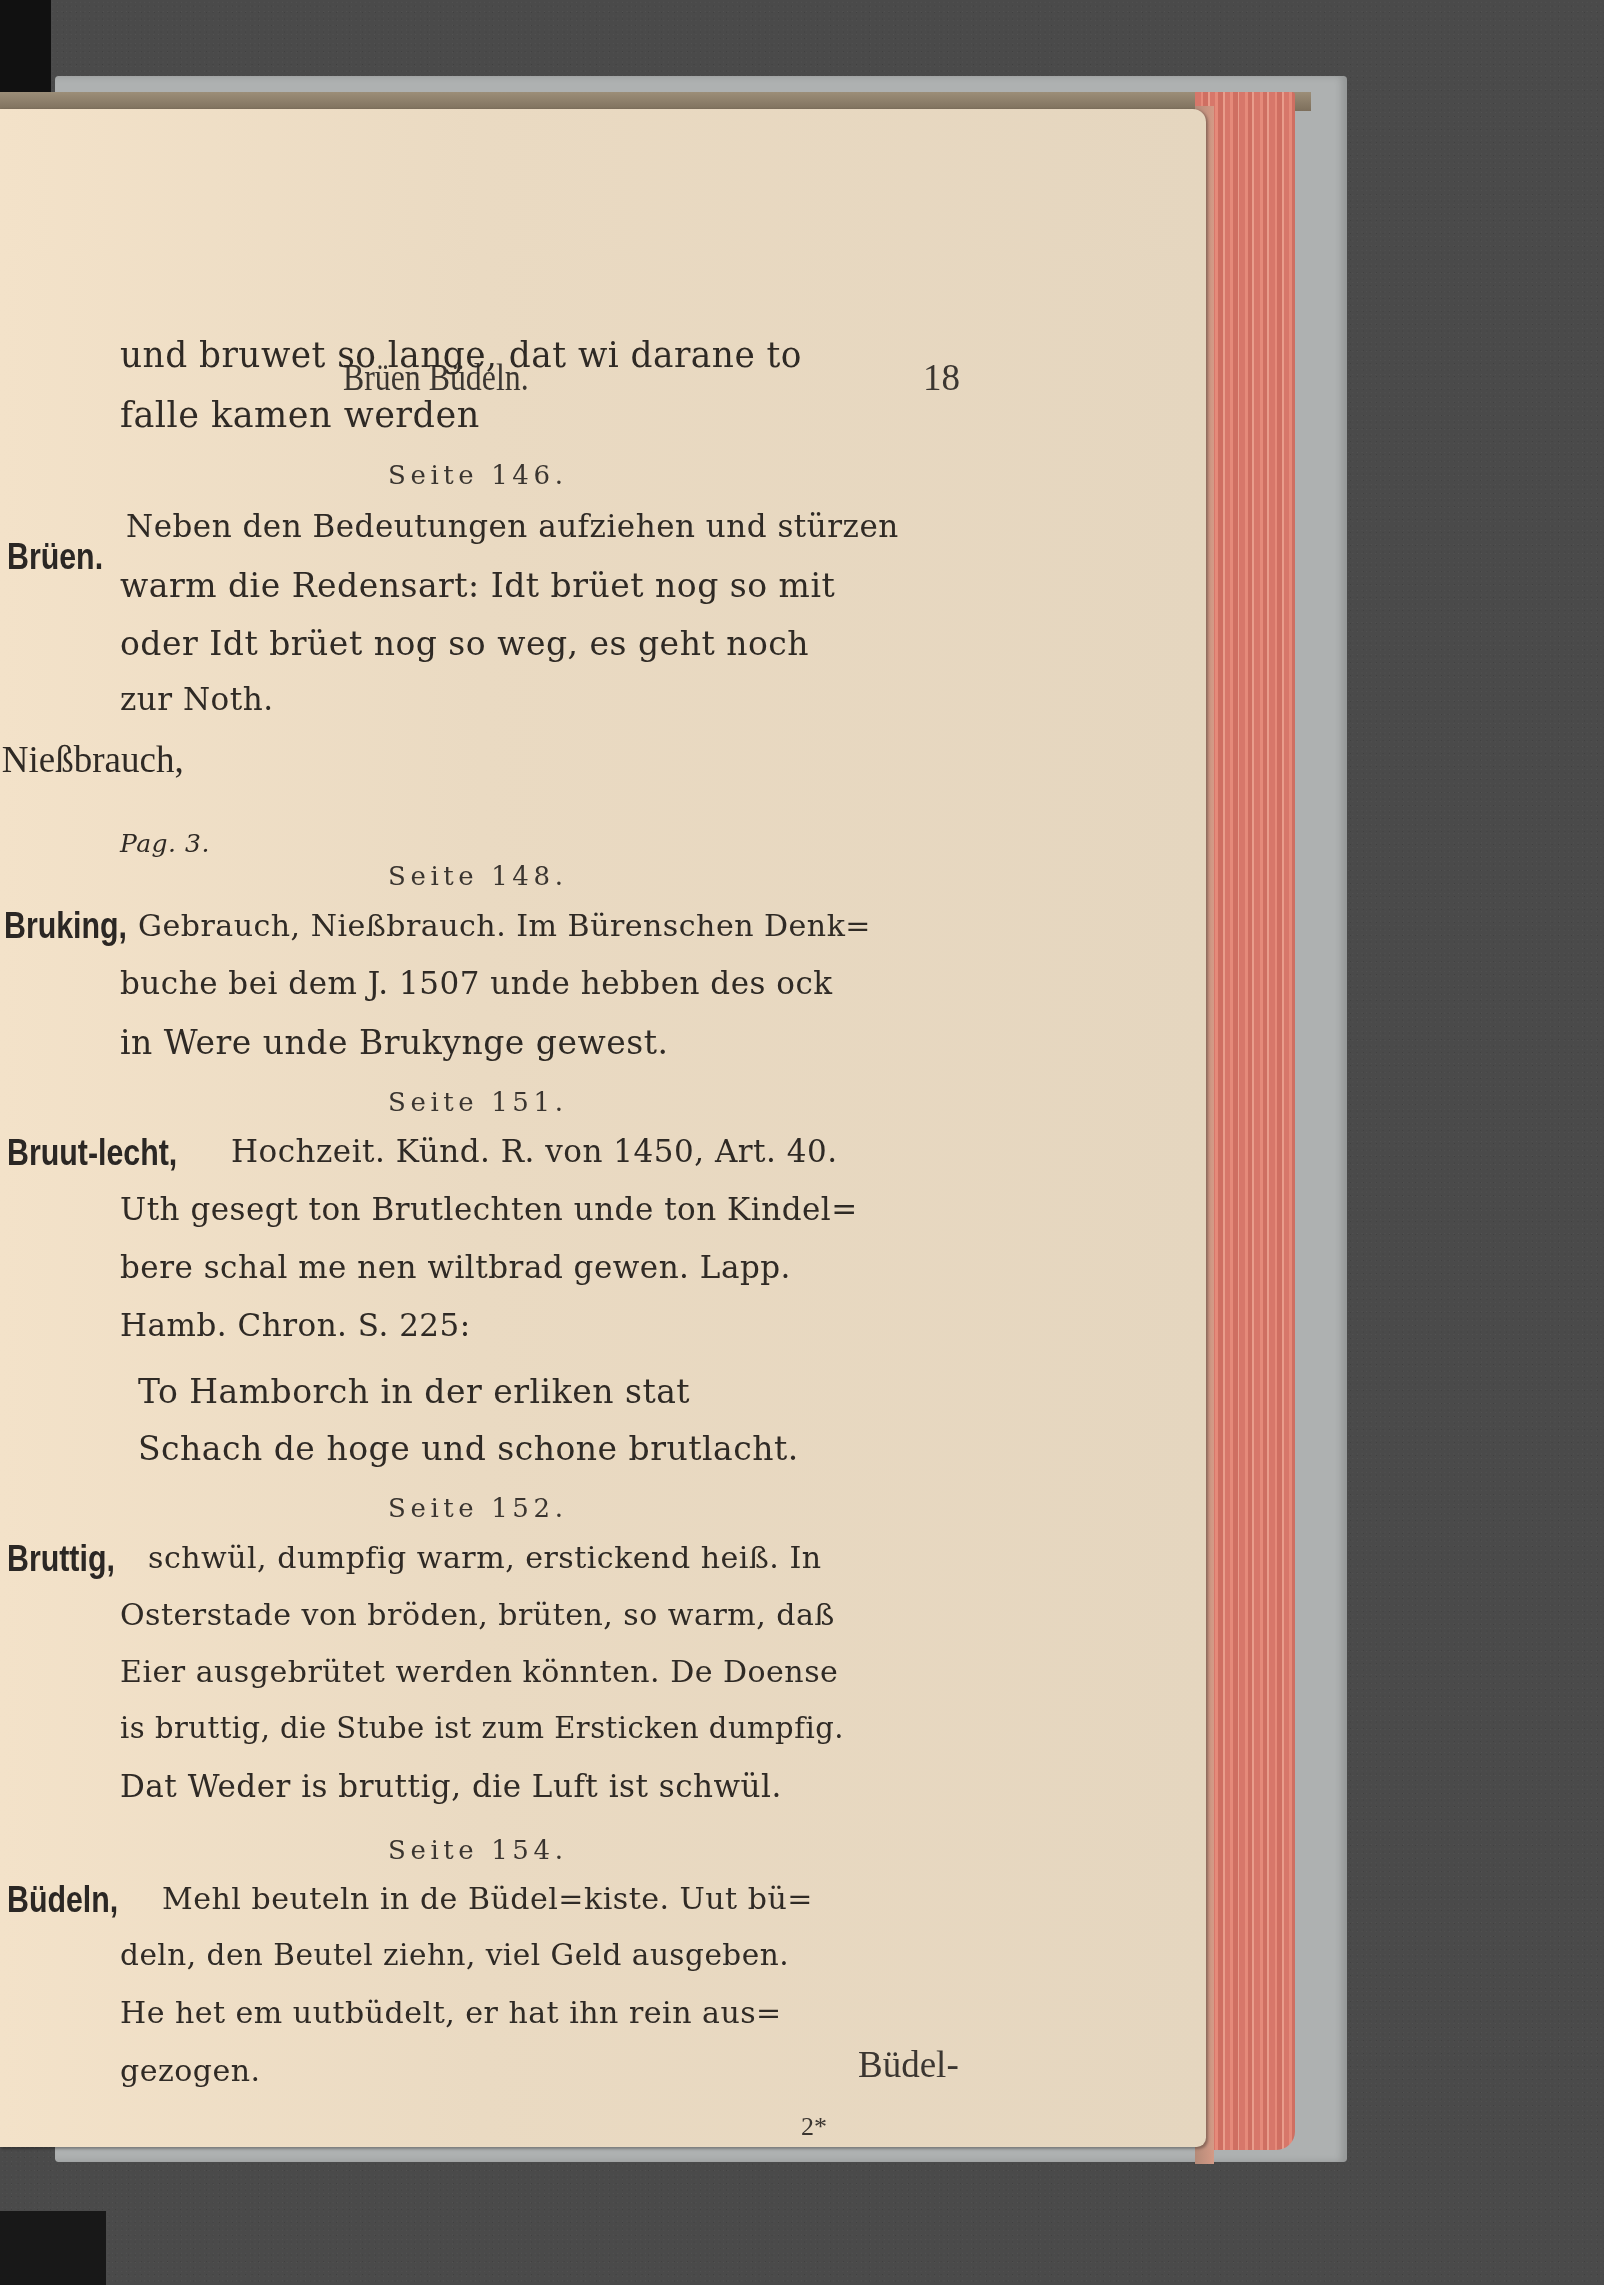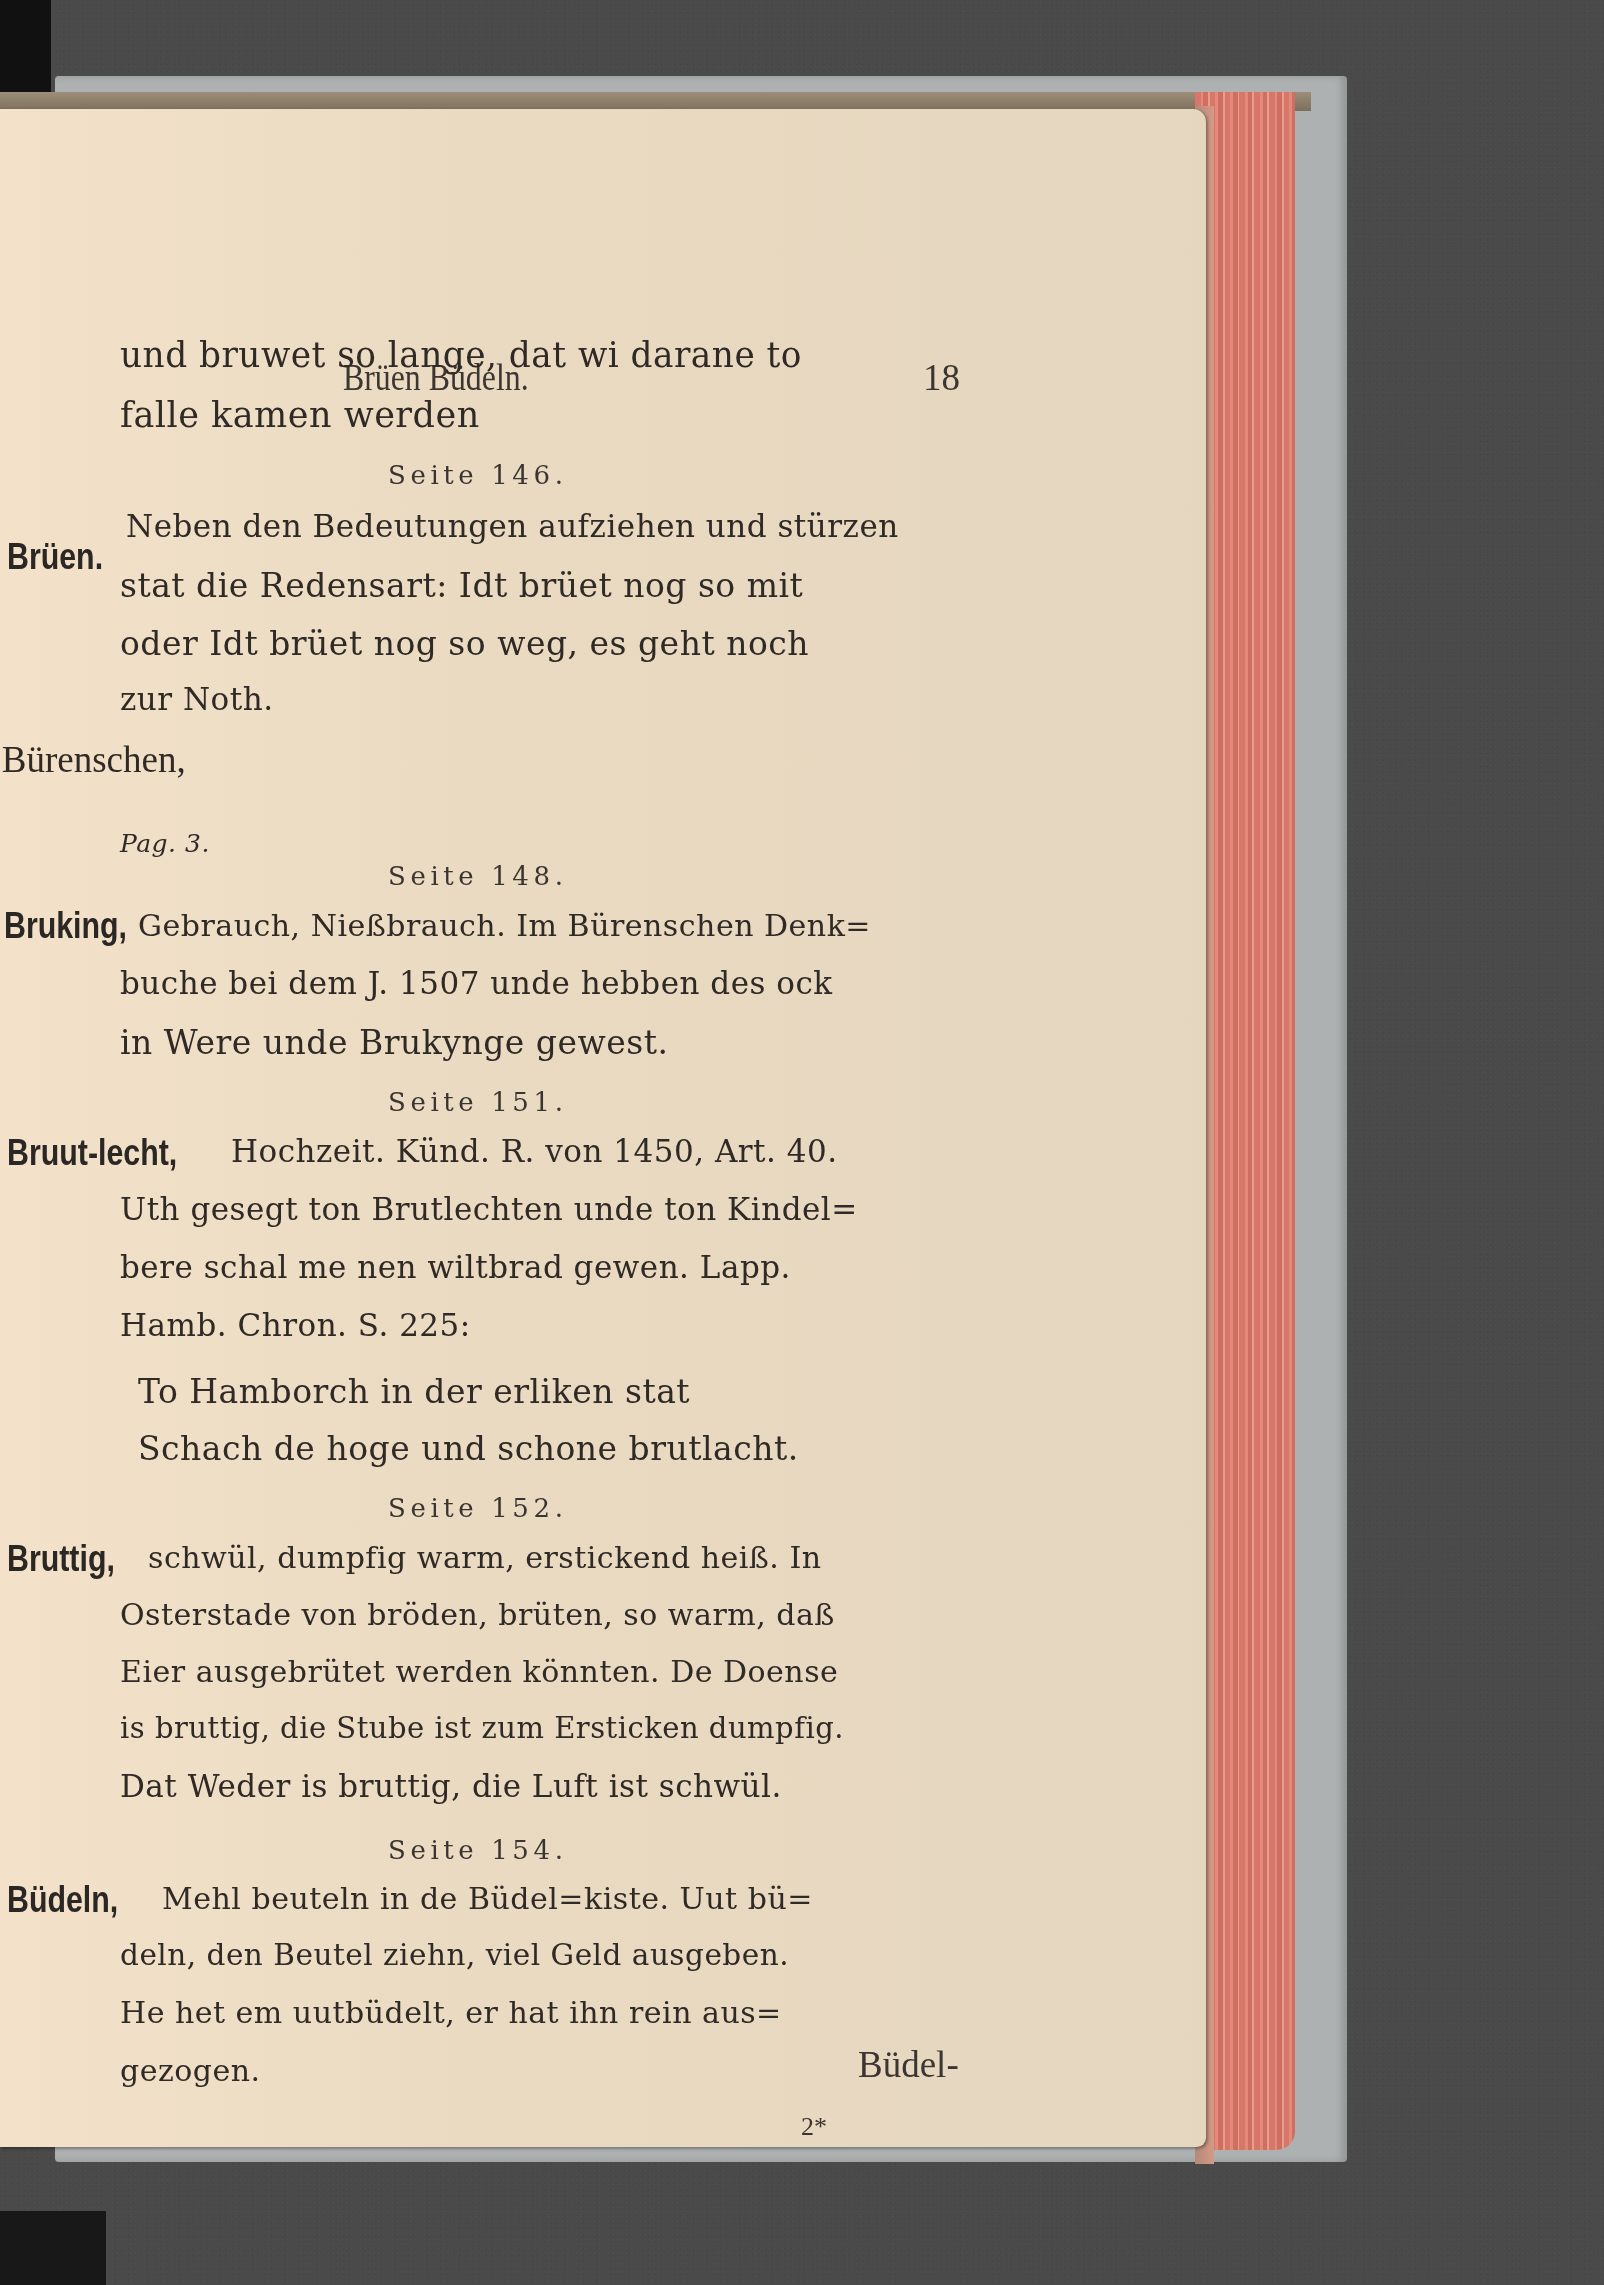--- a/index.html
+++ b/index.html
@@ -60,25 +60,25 @@
   <div class="text pagenum">18</div>
 
   <div class="text line l" style="top:226px; left:120px; width:849px; text-align:justify; transform:scaleX(0.98);">und bruwet so lange, dat wi darane to</div>
   <div class="text line l" style="top:286px; left:120px;">falle kamen werden</div>
   <div class="text seite l" style="top:351px; left:388px;">Seite 146.</div>
 
   <div class="l" style="top:395px; left:7.4px;margin-top:32px;">
     <span class="lemma">Brüen.</span>
   </div>
   <div class="text line l" style="top:399px; left:126px; font-size:31px;">Neben den Bedeutungen aufziehen und stürzen</div>
-  <div class="text line l" style="top:457px; left:120px; font-size:33px;">stat die Redensart: Idt brüet nog so mit</div>
+  <div class="text line l" style="top:457px; left:120px; font-size:33px;">warm die Redensart: Idt brüet nog so mit</div>
   <div class="text line l" style="top:515px; left:120px; font-size:33px;">oder Idt brüet nog so weg, es geht noch</div>
   <div class="text line l" style="top:572px; left:120px; font-size:31px;">zur Noth.</div>
 
-  <div class="text l" style="top:629px; left:1.8px; font-family:'Liberation Serif',serif; font-size:37px;">Bürenschen,</div>
+  <div class="text l" style="top:629px; left:1.8px; font-family:'Liberation Serif',serif; font-size:37px;">Nießbrauch,</div>
   <div class="text line l" style="top:720px; left:120px; font-size:25px;font-style:italic;">Pag. 3.</div>
   <div class="text seite l" style="top:752px; left:388px;">Seite 148.</div>
 
   <div class="l" style="top:796px; left:3.7px;">
     <span class="lemma">Bruking,</span>
   </div>
   <div class="text line l" style="top:799px; left:138px; font-size:30px;">Gebrauch, Nießbrauch.  Im Bürenschen Denk=</div>
   <div class="text line l" style="top:856px; left:120px; font-size:31px;">buche bei dem J. 1507 unde hebben des ock</div>
   <div class="text line l" style="top:914px; left:120px; font-size:33px;">in Were unde Brukynge gewest.</div>
   <div class="text seite l" style="top:978px; left:388px;">Seite 151.</div>

